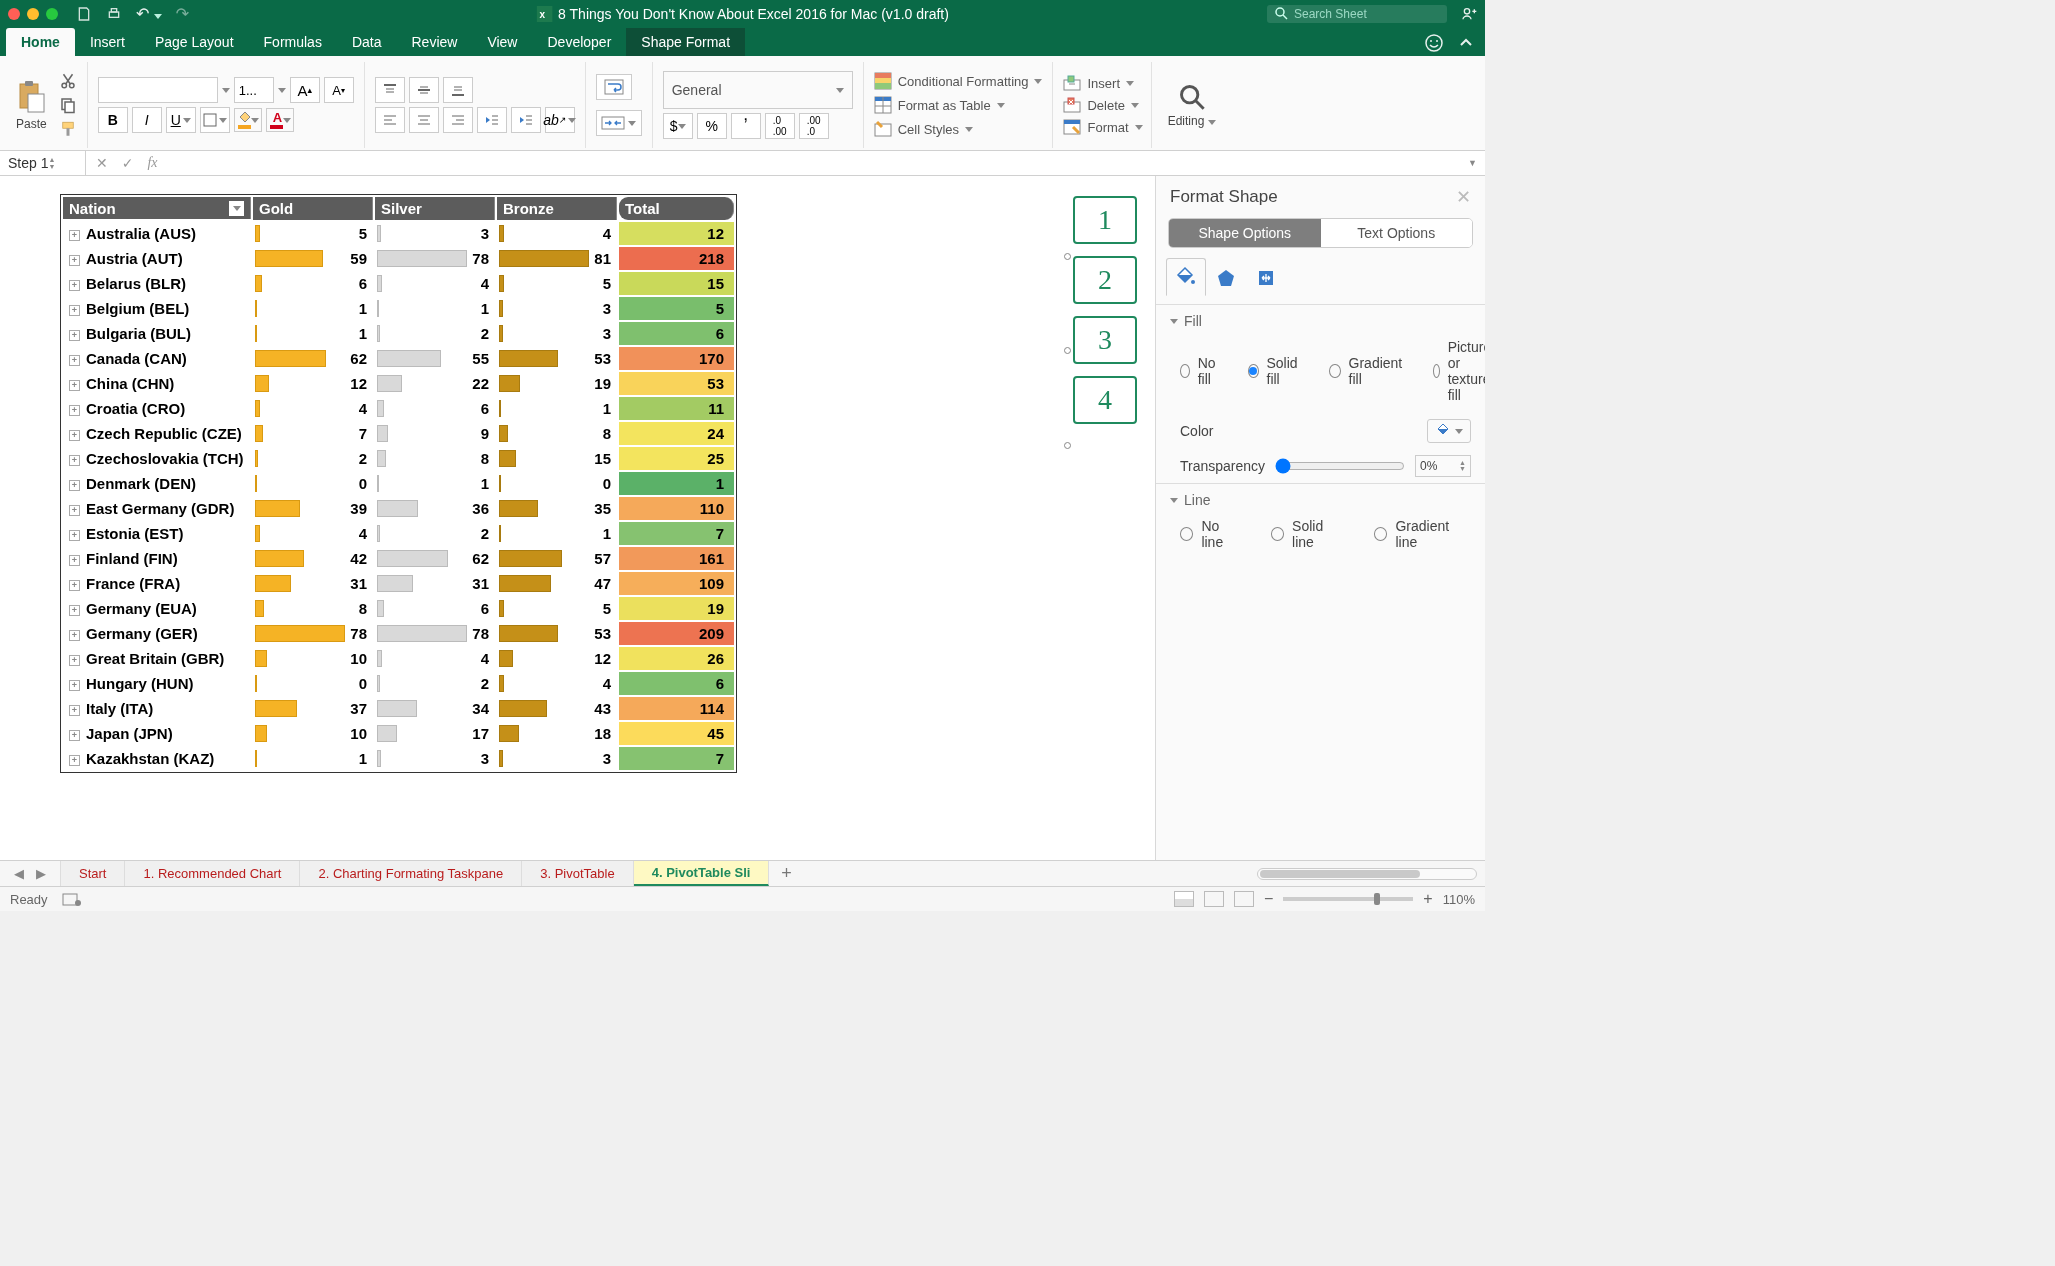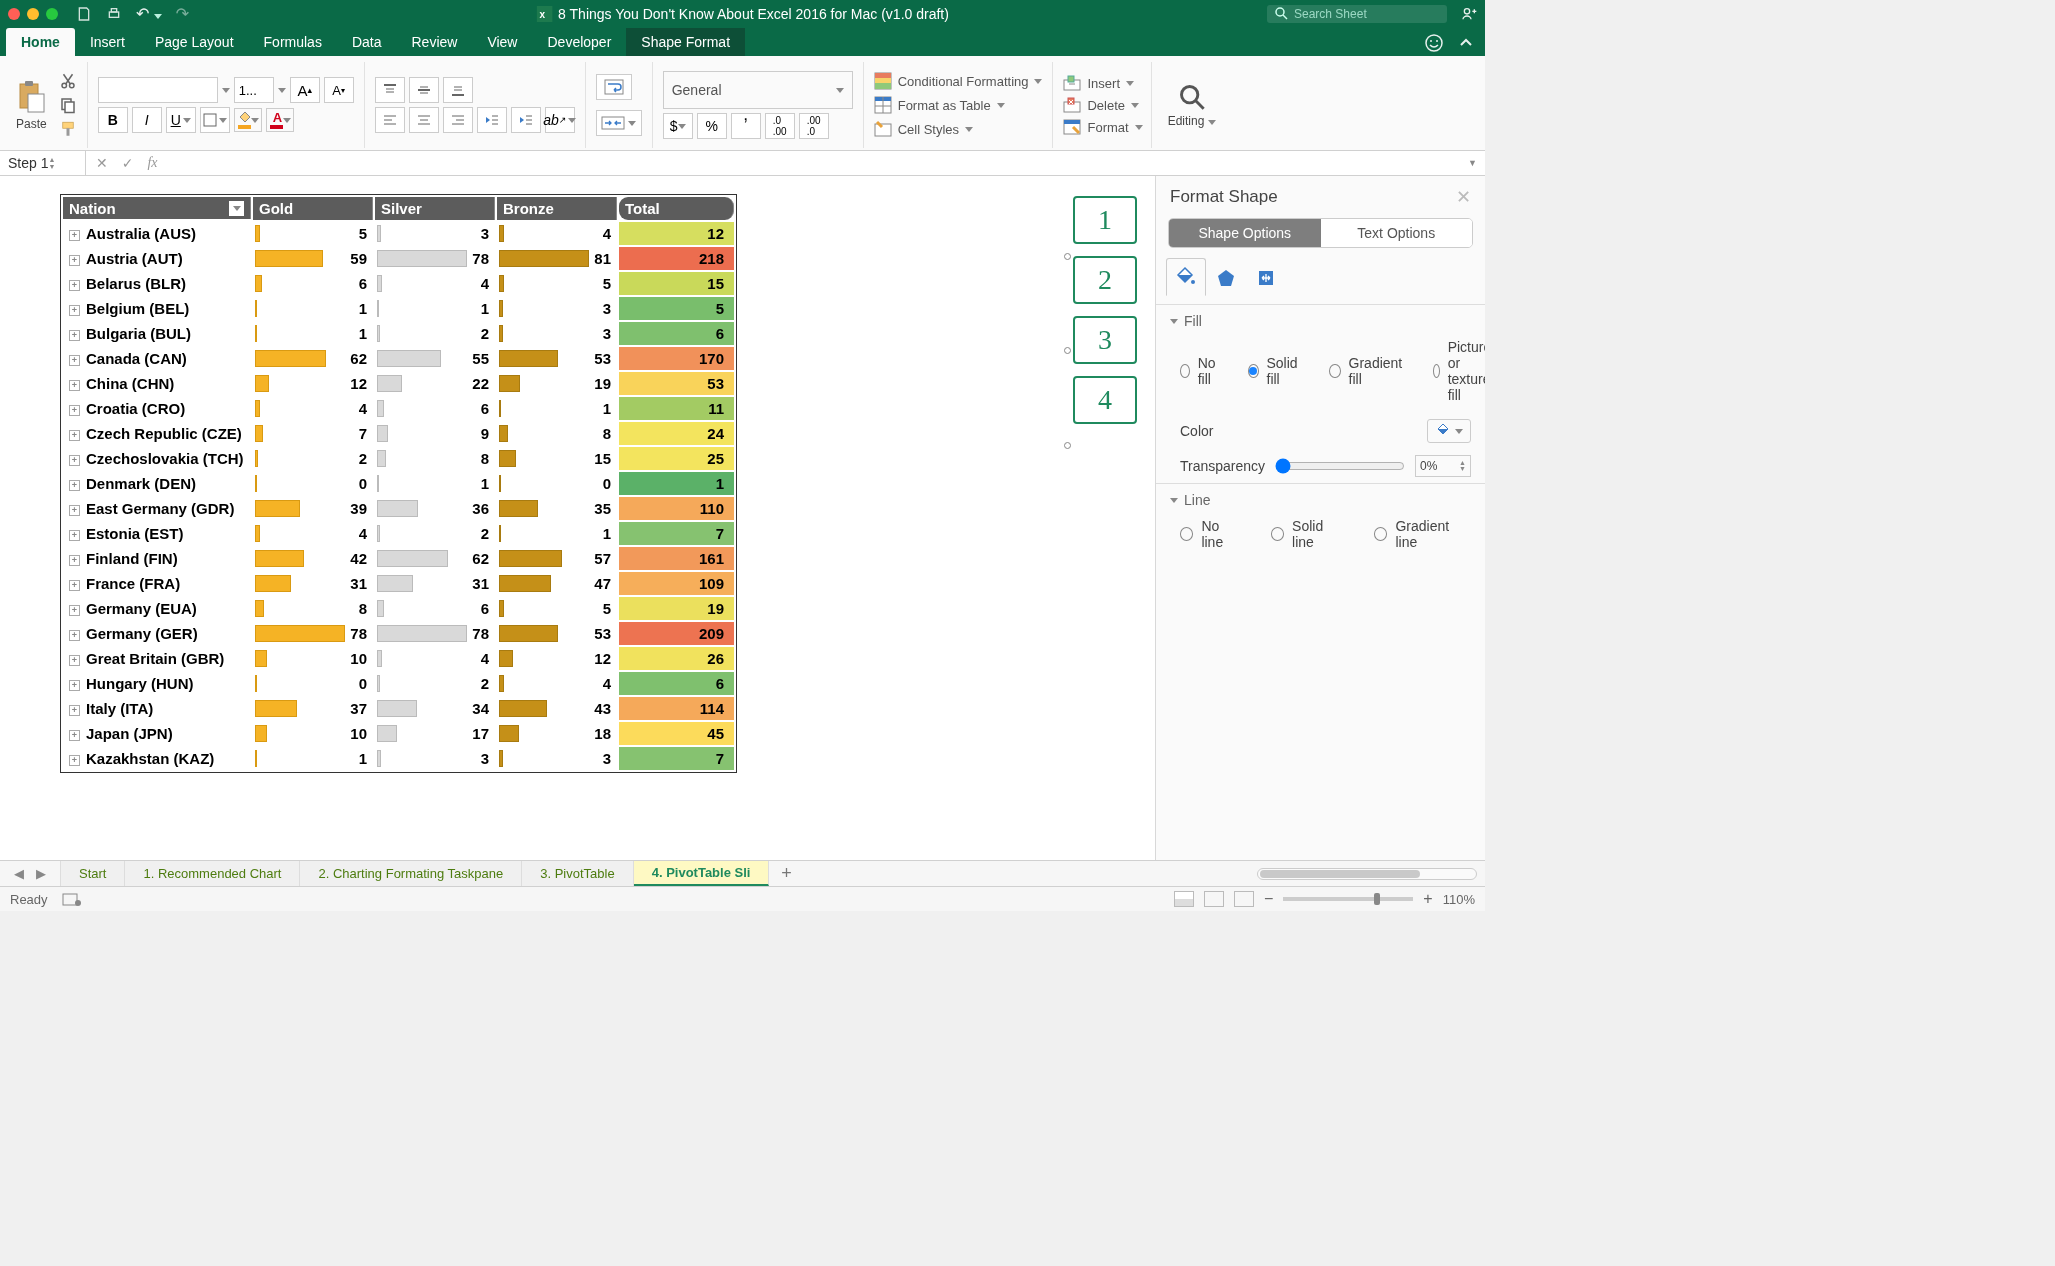--- a/index.html
+++ b/index.html
@@ -96,21 +96,21 @@
   .radio.checked::after { content:""; width:8px; height:8px; border-radius:50%; background:#1a84ff;}
   .color-row, .transp-row { display:flex; align-items:center; justify-content:space-between; padding: 6px 14px 6px 24px; font-size:14px; color:#444;}
   .color-dd { width:44px; height:24px; border:1px solid #ccc; border-radius:3px; display:flex; align-items:center; justify-content:center; gap:3px;}
   .transp-row input[type=range]{ flex:1; margin: 0 10px;}
   .transp-val { width:56px; height:22px; border:1px solid #ccc; font-size:12px; padding:0 4px; display:flex; align-items:center; justify-content:space-between;}
   .transp-val .mini-stepper { display:flex; flex-direction:column; font-size:7px; line-height:6px; color:#888;}
 
   
   .sheet-tabs { height: 26px; background: #f6f6f6; border-top: 1px solid #d0d0d0; display:flex; align-items:stretch; font-size:13px; }
   .nav-arrows { display:flex; align-items:center; gap:12px; padding:0 14px; color:#888; border-right:1px solid #ddd;}
-  .stab { padding: 0 18px; display:flex; align-items:center; border-right:1px solid #ddd; color:#4d7c0f; background:#f0f0f0;}
+  .stab { padding: 0 18px; display:flex; align-items:center; border-right:1px solid #ddd; color:#b91c1c; background:#f0f0f0;}
   .stab.active { background:#fef9c3; color:#1f8a5e; font-weight:600; border-bottom:2px solid #1f8a5e;}
   .add-sheet { width:34px; display:flex; align-items:center; justify-content:center; color:#777; font-size:18px;}
   .hscroll { flex:1; display:flex; align-items:center; justify-content:flex-end; padding-right:8px;}
   .hscroll-track { width:220px; height:12px; border:1px solid #ccc; border-radius:7px; position:relative; background:#fafafa;}
   .hscroll-thumb { position:absolute; left:2px; top:1px; bottom:1px; width:160px; background:#c9c9c9; border-radius:6px;}
 
   
   .status { height: 25px; background: #f6f6f6; border-top: 1px solid #d0d0d0; display:flex; align-items:center; font-size:13px; color:#666; padding:0 10px; }
   .status .right { margin-left:auto; display:flex; align-items:center; gap:10px;}
   .view-btn { width:20px; height:16px; border:1px solid #bbb; }

